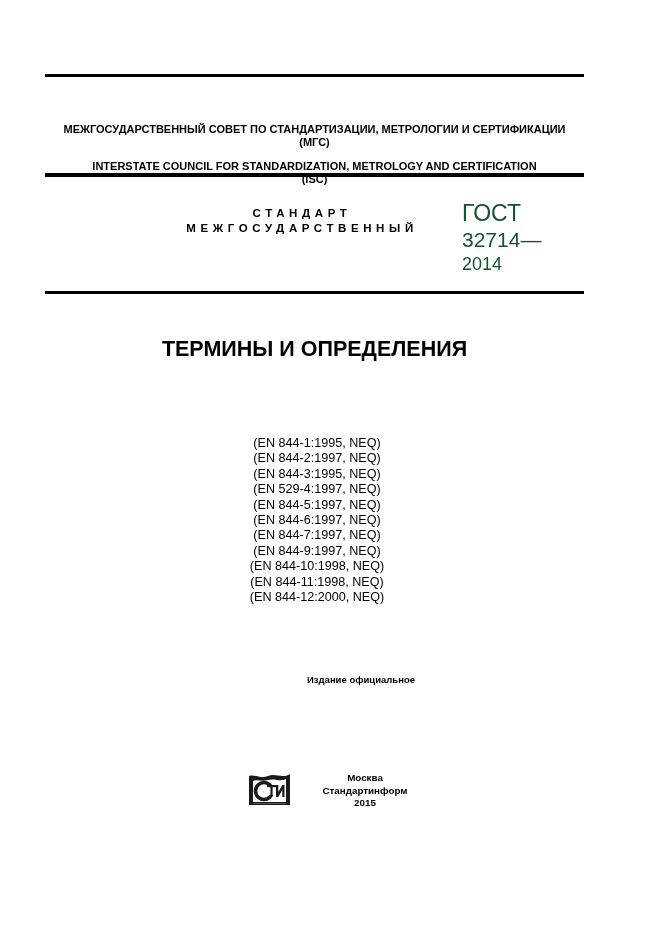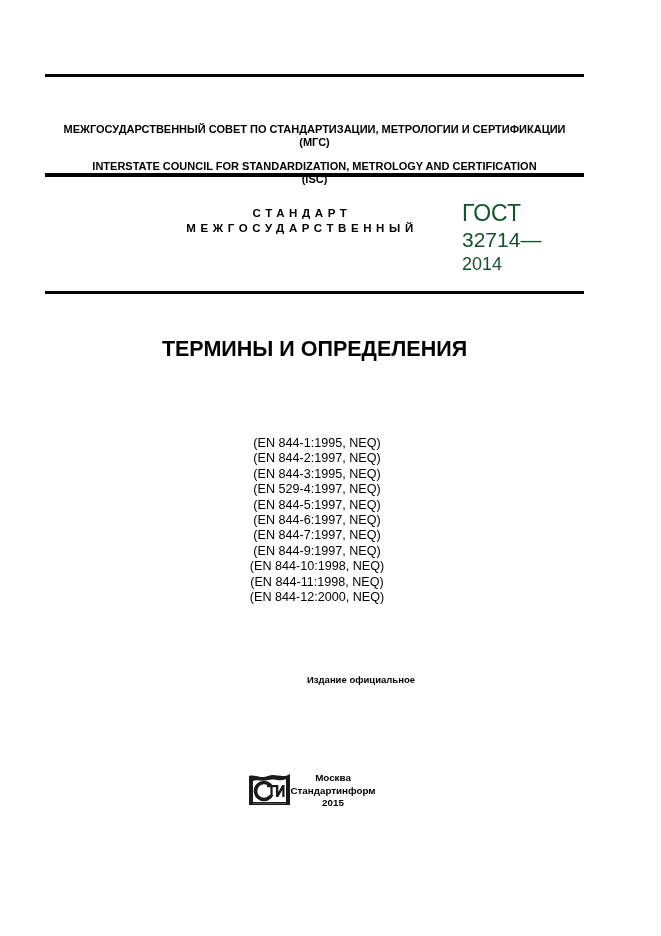--- a/index.html
+++ b/index.html
@@ -97,21 +97,21 @@
     .logo {
       position: absolute;
       left: 246px;
       top: 772px;
       width: 47px;
       height: 36px;
     }
 
     .publisher {
       position: absolute;
-      left: 278px;
+      left: 310px;
       width: 110px;
       top: 772px;
       text-align: center;
       font-weight: bold;
       font-size: 9.8px;
       line-height: 12.5px;
     }
   </style>
 </head>
 <body>

